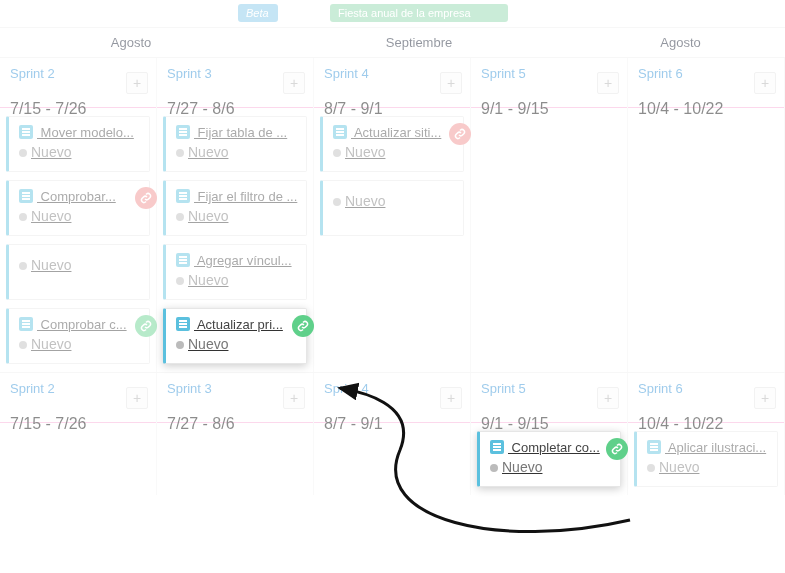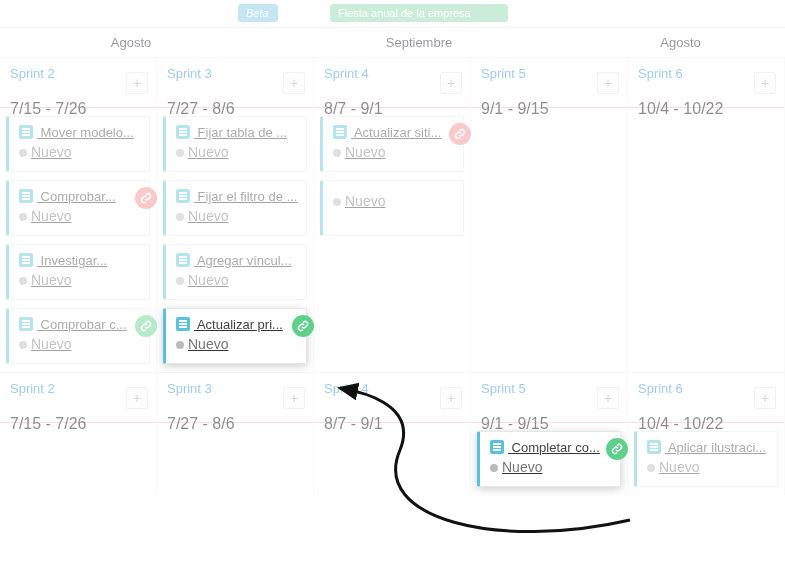--- a/index.html
+++ b/index.html
@@ -71,21 +71,20 @@
             <div class="card-title"><span class="card-icon"></span> Comprobar...</div>
             <div class="card-status"><span class="status-dot"></span>Nuevo</div>
             <div class="dep-badge dep-red">
               <svg viewBox="0 0 24 24" fill="none" stroke="#fff" stroke-width="3">
                 <path d="M10 14a5 5 0 0 0 7 0l3-3a5 5 0 0 0-7-7l-1 1"></path>
                 <path d="M14 10a5 5 0 0 0-7 0l-3 3a5 5 0 0 0 7 7l1-1"></path>
               </svg>
             </div>
           </div>
           <div class="card">
-            <div class="card-title"><span class="card-icon"></span> Investigar...</div>
             <div class="card-status"><span class="status-dot"></span>Nuevo</div>
           </div>
           <div class="card">
             <div class="card-title"><span class="card-icon"></span> Comprobar c...</div>
             <div class="card-status"><span class="status-dot"></span>Nuevo</div>
             <div class="dep-badge dep-green">
               <svg viewBox="0 0 24 24" fill="none" stroke="#fff" stroke-width="3">
                 <path d="M10 14a5 5 0 0 0 7 0l3-3a5 5 0 0 0-7-7l-1 1"></path>
                 <path d="M14 10a5 5 0 0 0-7 0l-3 3a5 5 0 0 0 7 7l1-1"></path>
               </svg>

